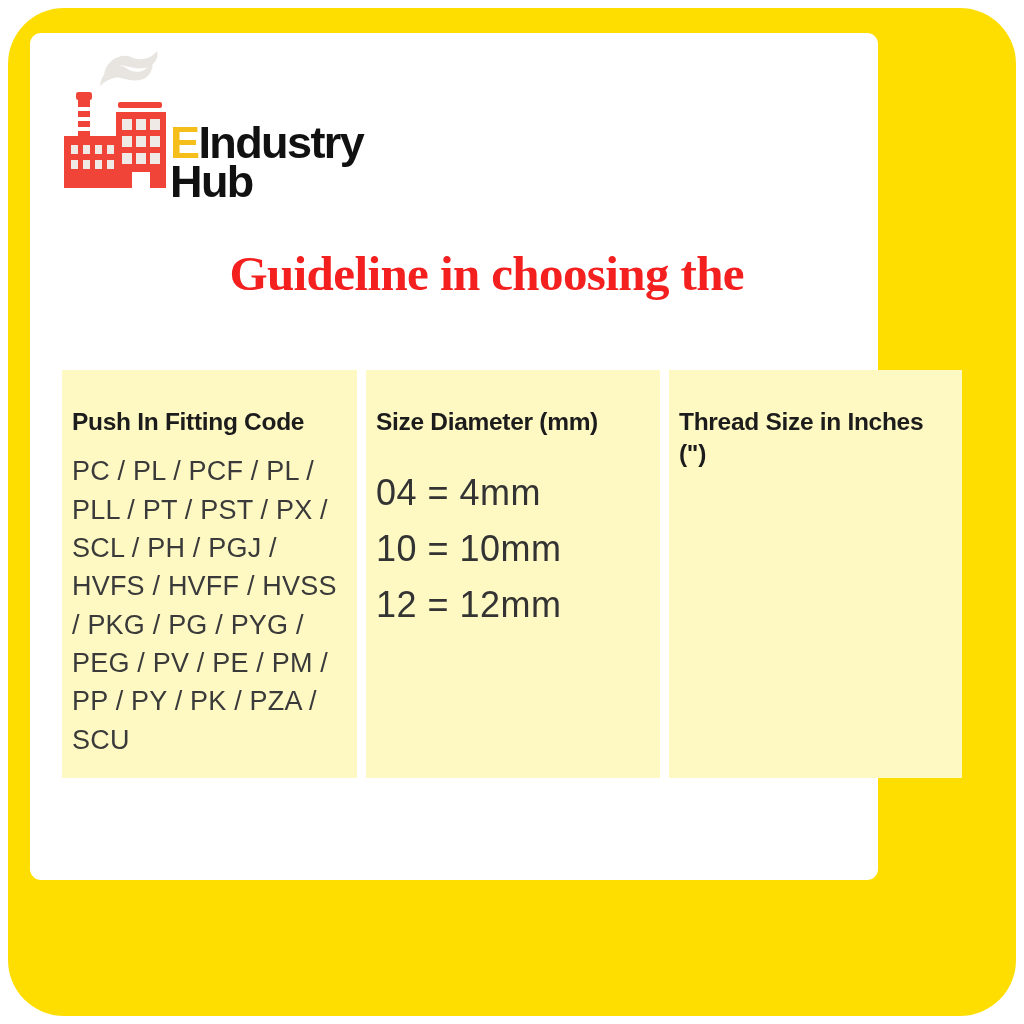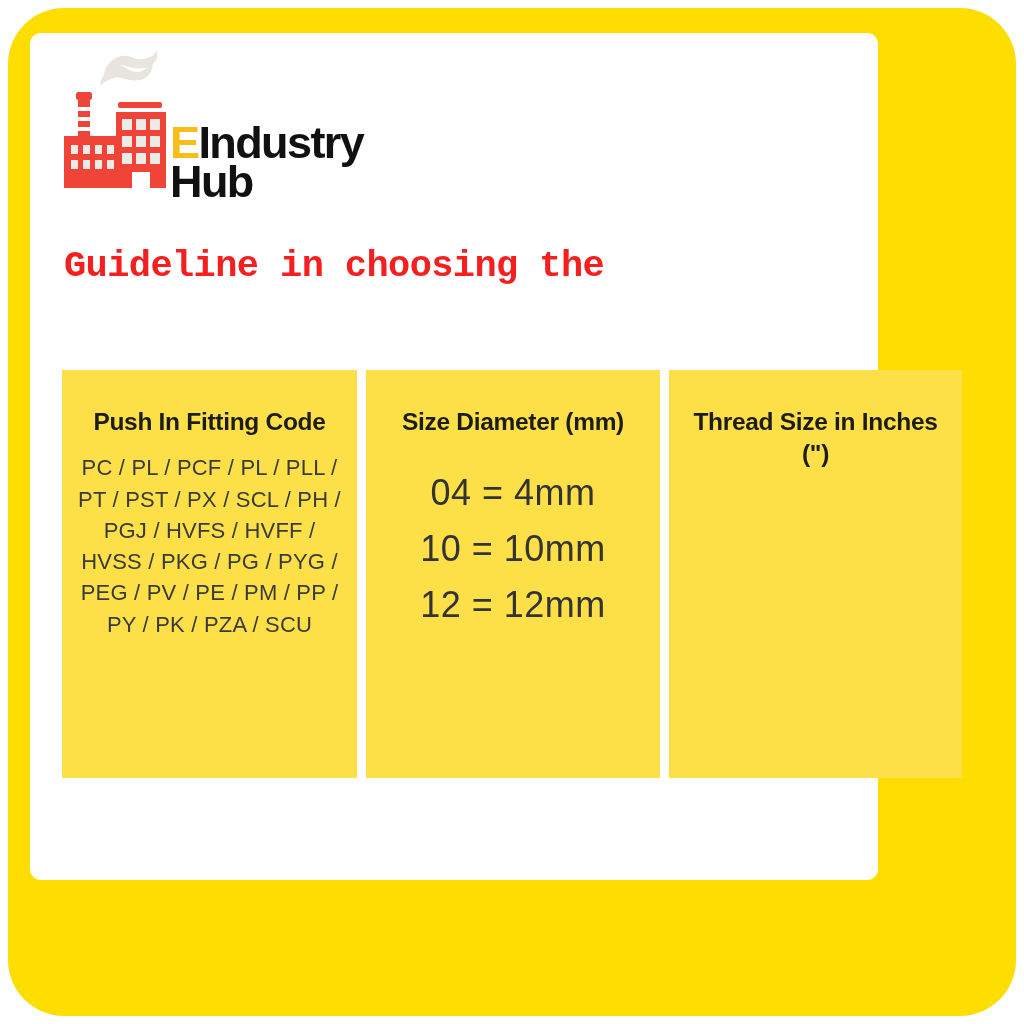--- a/index.html
+++ b/index.html
@@ -68,59 +68,60 @@
   }
   .wm-e { color: #F5BE1A; }
 
   
   #headline {
     position: absolute;
     left: 34px;
     top: 212px;
     width: 680px;
     color: #F42020;
-    font-family: Liberation Mono, monospace;
+    font-family: Liberation Serif, serif;
     font-weight: bold;
-    font-size: 37px;
+    font-size: 49px;
     line-height: 1.18;
     letter-spacing: -0.6px;
+    text-align: right;
   }
 
   
   #table {
     position: absolute;
     left: 32px;
     top: 337px;
     width: 900px;
     height: 408px;
     display: flex;
     gap: 9px;
   }
   .col {
-    background: #fde047;
+    background: #fef9c3;
     padding: 36px 10px 20px 10px;
-    text-align: center;
+    text-align: left;
   }
   .col-1 { width: 295px; }
   .col-2 { width: 294px; }
   .col-3 { width: 293px; }
 
   .col-head {
     font-family: "Liberation Sans", sans-serif;
     font-weight: bold;
     font-size: 24.5px;
     color: #1c1c1c;
     line-height: 1.32;
     letter-spacing: -0.3px;
   }
   .col-body {
     margin-top: 14px;
     font-family: "Liberation Sans", sans-serif;
     font-weight: normal;
-    font-size: 22px;
+    font-size: 27px;
     color: #3a3a3a;
     line-height: 1.42;
     letter-spacing: 0.2px;
   }
   .col-2 .col-body, .col-3 .col-body {
     font-size: 36px;
     line-height: 1.55;
     letter-spacing: 0.5px;
     color: #333333;
   }

